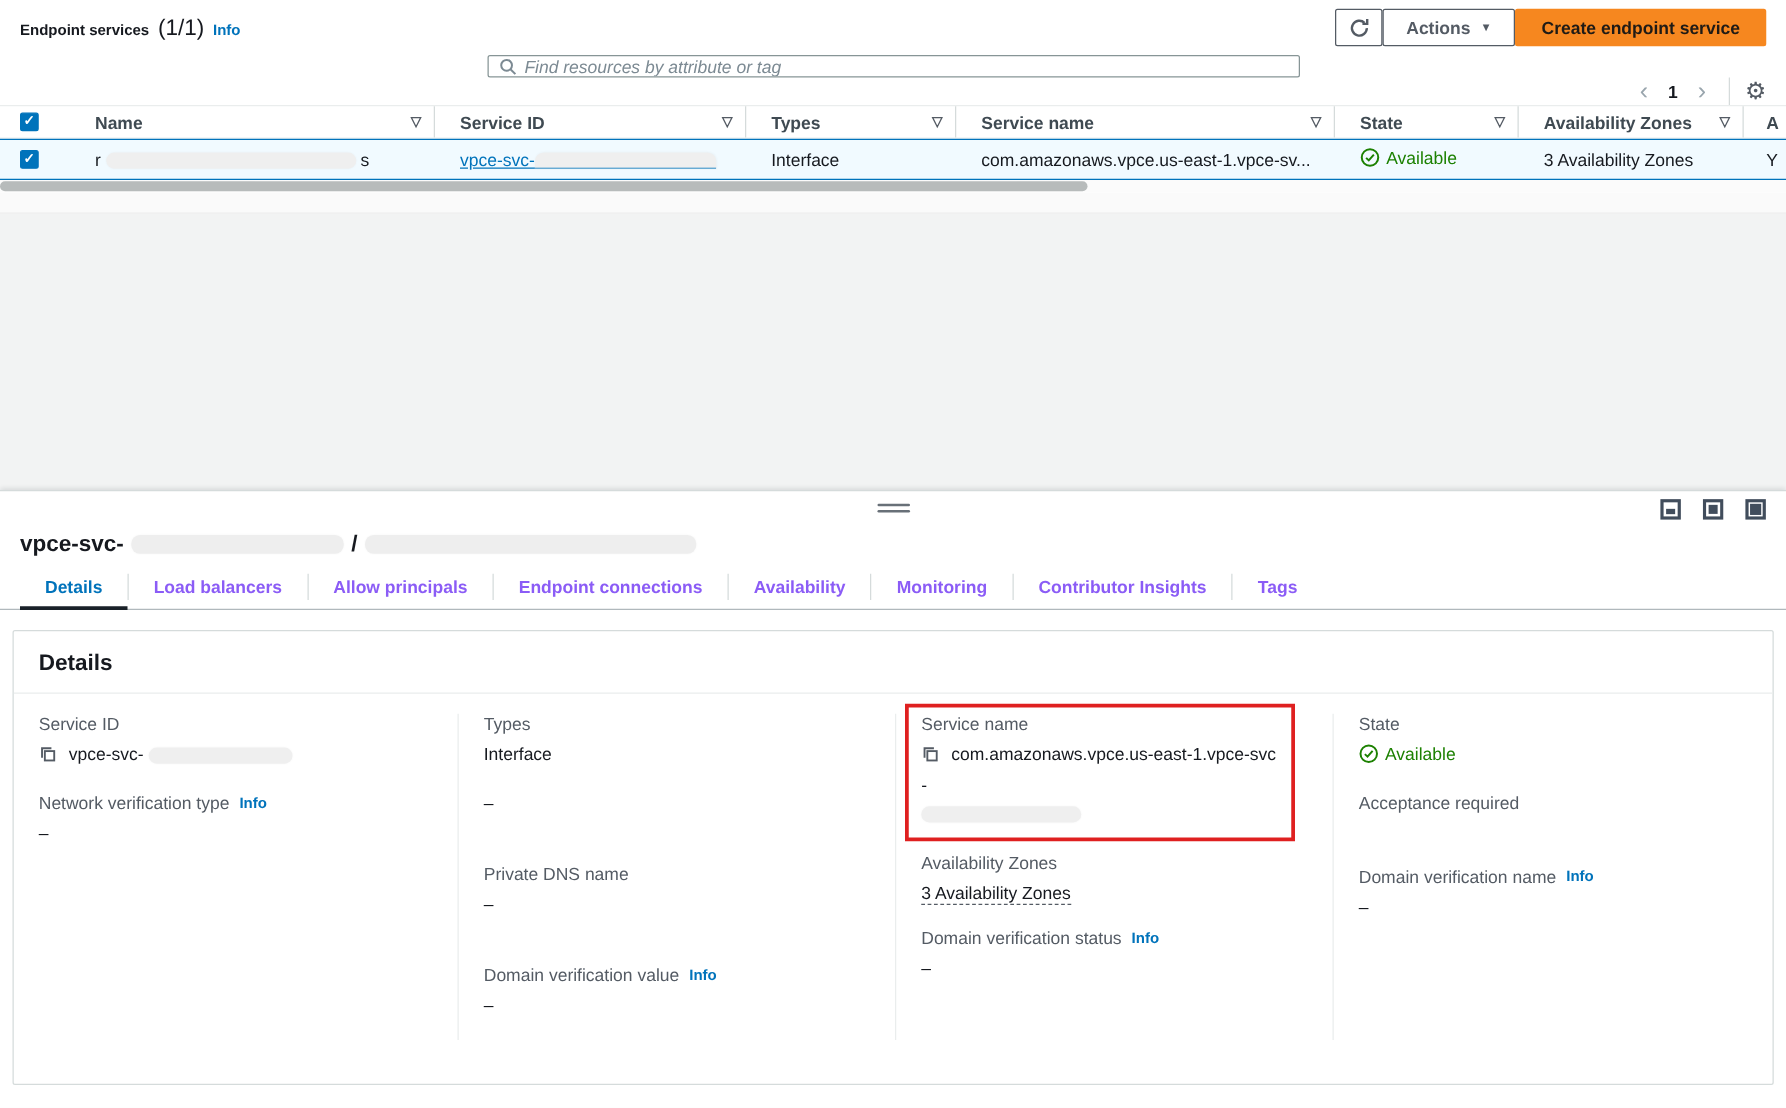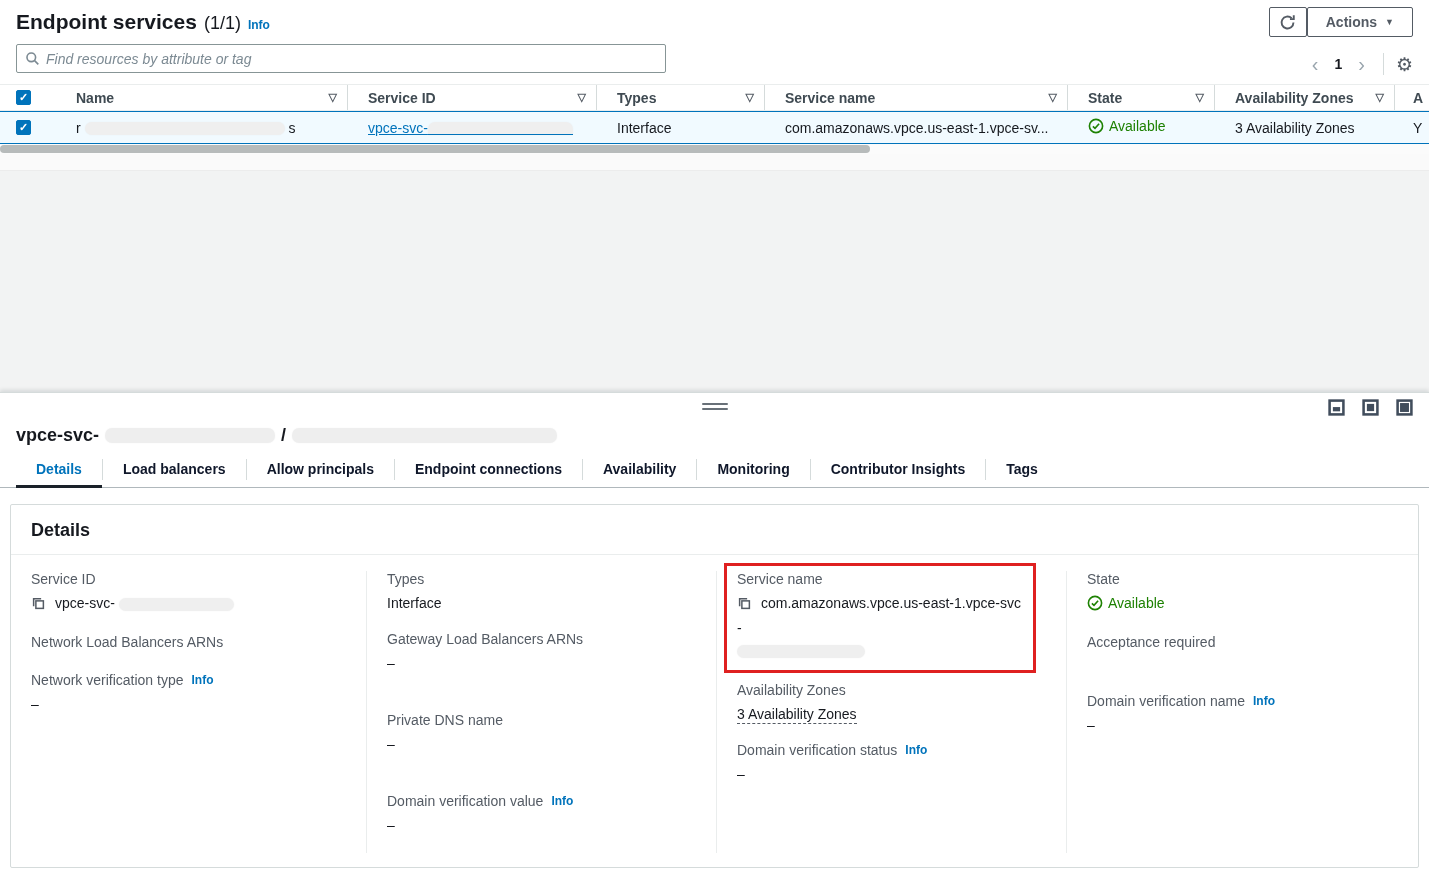--- a/index.html
+++ b/index.html
@@ -3,32 +3,32 @@
 <meta charset="utf-8">
 <style>
   * { box-sizing: border-box; margin: 0; padding: 0; }
   html,body { width:1429px; height:886px; overflow:hidden; }
   body { font-family:"Liberation Sans", sans-serif; font-size:14px; color:#16191f; background:#fff; position:relative; }
 
   
   .top-area { background:#fff; }
   .page-header { height:44px; display:flex; align-items:center; padding:0 16px; }
   .title-group { display:flex; align-items:baseline; gap:7px; }
-  .page-title { font-size:21px; font-weight:700; color:#16191f; }
+  .page-title { font-size:12px; font-weight:700; color:#16191f; }
   .page-count { font-size:18px; font-weight:400; color:#16191f; }
   .info-link { font-size:12px; font-weight:700; color:#0073bb; cursor:pointer; }
   .header-actions { margin-left:auto; display:flex; align-items:center; }
   .btn { height:30px; border:1px solid #545b64; border-radius:2px; background:#fff; color:#545b64;
          font-weight:700; font-size:14px; display:inline-flex; align-items:center; justify-content:center;
          padding:0 18px; cursor:pointer; font-family:"Liberation Sans",sans-serif; }
   .btn-icon { width:38px; padding:0; }
   .btn .caret { font-size:9px; margin-left:8px; }
   .btn-primary { background:#f6871f; border-color:#f6871f; color:#1f1b16; padding:0 20px; }
 
-  .controls-row { height:40px; display:flex; padding:0 16px; }
+  .controls-row { height:40px; display:flex; align-items:center; padding:0 16px;flex-direction:column; }
   .search-box { width:650px; height:29px; border:1px solid #879596; border-radius:2px; background:#fff;
                 display:flex; align-items:center; padding:0 8px; gap:6px; }
   .search-box input { border:none; outline:none; flex:1; font-size:14px; font-style:italic; color:#16191f;
                       font-family:"Liberation Sans",sans-serif; background:transparent; }
   .search-box input::placeholder { color:#7c8a93; font-style:italic; }
   .right-controls { margin-left:auto; display:flex; align-items:center; gap:4px; }
   .pg-chevron { font-size:20px; color:#99a5ad; padding:0 6px; cursor:pointer; line-height:1; }
   .pg-num { font-size:14px; font-weight:700; color:#16191f; padding:0 6px; cursor:pointer; }
   .v-sep { width:1px; height:22px; background:#d5dbdb; margin:0 8px; }
   .gear-icon { font-size:19px; color:#545b64; cursor:pointer; line-height:1; }
@@ -67,21 +67,21 @@
   .panel-top { height:30px; position:relative; }
   .drag-handle { position:absolute; left:50%; top:10px; transform:translateX(-50%); width:26px; cursor:row-resize; }
   .drag-handle i { display:block; height:2px; background:#687078; border-radius:1px; margin-bottom:3px; }
   .panel-layout-btns { position:absolute; right:16px; top:6px; display:flex; gap:17px; }
   .panel-layout-btns span { cursor:pointer; display:inline-flex; }
   .panel-title { padding:2px 16px 6px; display:flex; align-items:center; gap:6px; }
   .panel-title .t { font-size:18px; font-weight:700; color:#16191f; }
   .t-redact { height:15px; background:#eee; }
 
   .tabs { display:flex; align-items:stretch; height:36px; border-bottom:1px solid #b0b8bc; padding-left:16px; }
-  .tab { display:flex; align-items:center; padding:0 20px; font-size:14px; font-weight:700; color:#0f172a;
+  .tab { display:flex; align-items:center; padding:0 20px; font-size:14px; font-weight:700; color:#8b5cf6;
          cursor:pointer; position:relative; border-bottom:3px solid transparent; margin-bottom:-1px; }
   .tab.active { color:#0073bb; border-bottom-color:#1a2129; }
   .tab-sep { width:1px; background:#d5dbdb; margin:7px 0; }
 
   .details-card { margin:16px 10px 0; border:1px solid #d5dbdb; border-radius:2px; background:#fff; height:364px; overflow:hidden; }
   .card-header { padding:15px 20px 13px; border-bottom:1px solid #eaeded; }
   .card-header h2 { font-size:18px; font-weight:700; color:#16191f; }
   .card-body { display:grid; grid-template-columns:355px 350px 350px 1fr; padding:16px 0 0; }
   .col { padding:0 16px 0 20px; }
   .col + .col { border-left:1px solid #eaeded; }
@@ -110,20 +110,21 @@
           <svg width="17" height="17" viewBox="0 0 16 16">
               <path d="M13.6 8a5.6 5.6 0 1 1-1.7-4" fill="none" stroke="#545b64" stroke-width="1.8"></path>
               <path d="M13.9 1.2v3.6h-3.6" fill="none" stroke="#545b64" stroke-width="1.8"></path>
             </svg>
         </span>
       </button>
       <button class="btn">
         <span>Actions</span>
         <span class="caret">▼</span>
       </button>
+      <button class="btn btn-primary">Create endpoint service</button>
     </div>
   </div>
 
   <div class="controls-row">
     <div class="search-box">
       <span style="display:inline-flex">
         <svg width="15" height="15" viewBox="0 0 16 16">
             <circle cx="6.7" cy="6.7" r="4.6" fill="none" stroke="#7c8a93" stroke-width="1.7"></circle>
             <line x1="10.2" y1="10.2" x2="14.2" y2="14.2" stroke="#7c8a93" stroke-width="1.7"></line>
           </svg>
@@ -300,38 +301,36 @@
             <span class="copy-icon">
               <svg width="15" height="15" viewBox="0 0 16 16">
                   <rect x="5.2" y="5.2" width="8" height="8" fill="none" stroke="#545b64" stroke-width="1.6"></rect>
                   <path d="M10.8 2.8H2.8v8" fill="none" stroke="#545b64" stroke-width="1.6"></path>
                 </svg>
             </span><span>vpce-svc-</span>
             <span class="redact" style="width:115px"></span>
           </div>
         </div>
         <div class="field">
-          <div class="field-label">Network Load Balancers ARNs</div>
         </div>
         <div class="field">
           <div class="field-label">
             <span>Network verification type</span>
             <span class="info-link">Info</span>
           </div>
           <div class="field-value">–</div>
         </div>
       </div>
 
       <div class="col">
         <div class="field">
           <div class="field-label">Types</div>
           <div class="field-value">Interface</div>
         </div>
         <div class="field" style="margin-bottom:38px">
-          <div class="field-label">Gateway Load Balancers ARNs</div>
           <div class="field-value">–</div>
         </div>
         <div class="field" style="margin-bottom:38px">
           <div class="field-label">Private DNS name</div>
           <div class="field-value">–</div>
         </div>
         <div class="field">
           <div class="field-label">
             <span>Domain verification value</span>
             <span class="info-link">Info</span>

